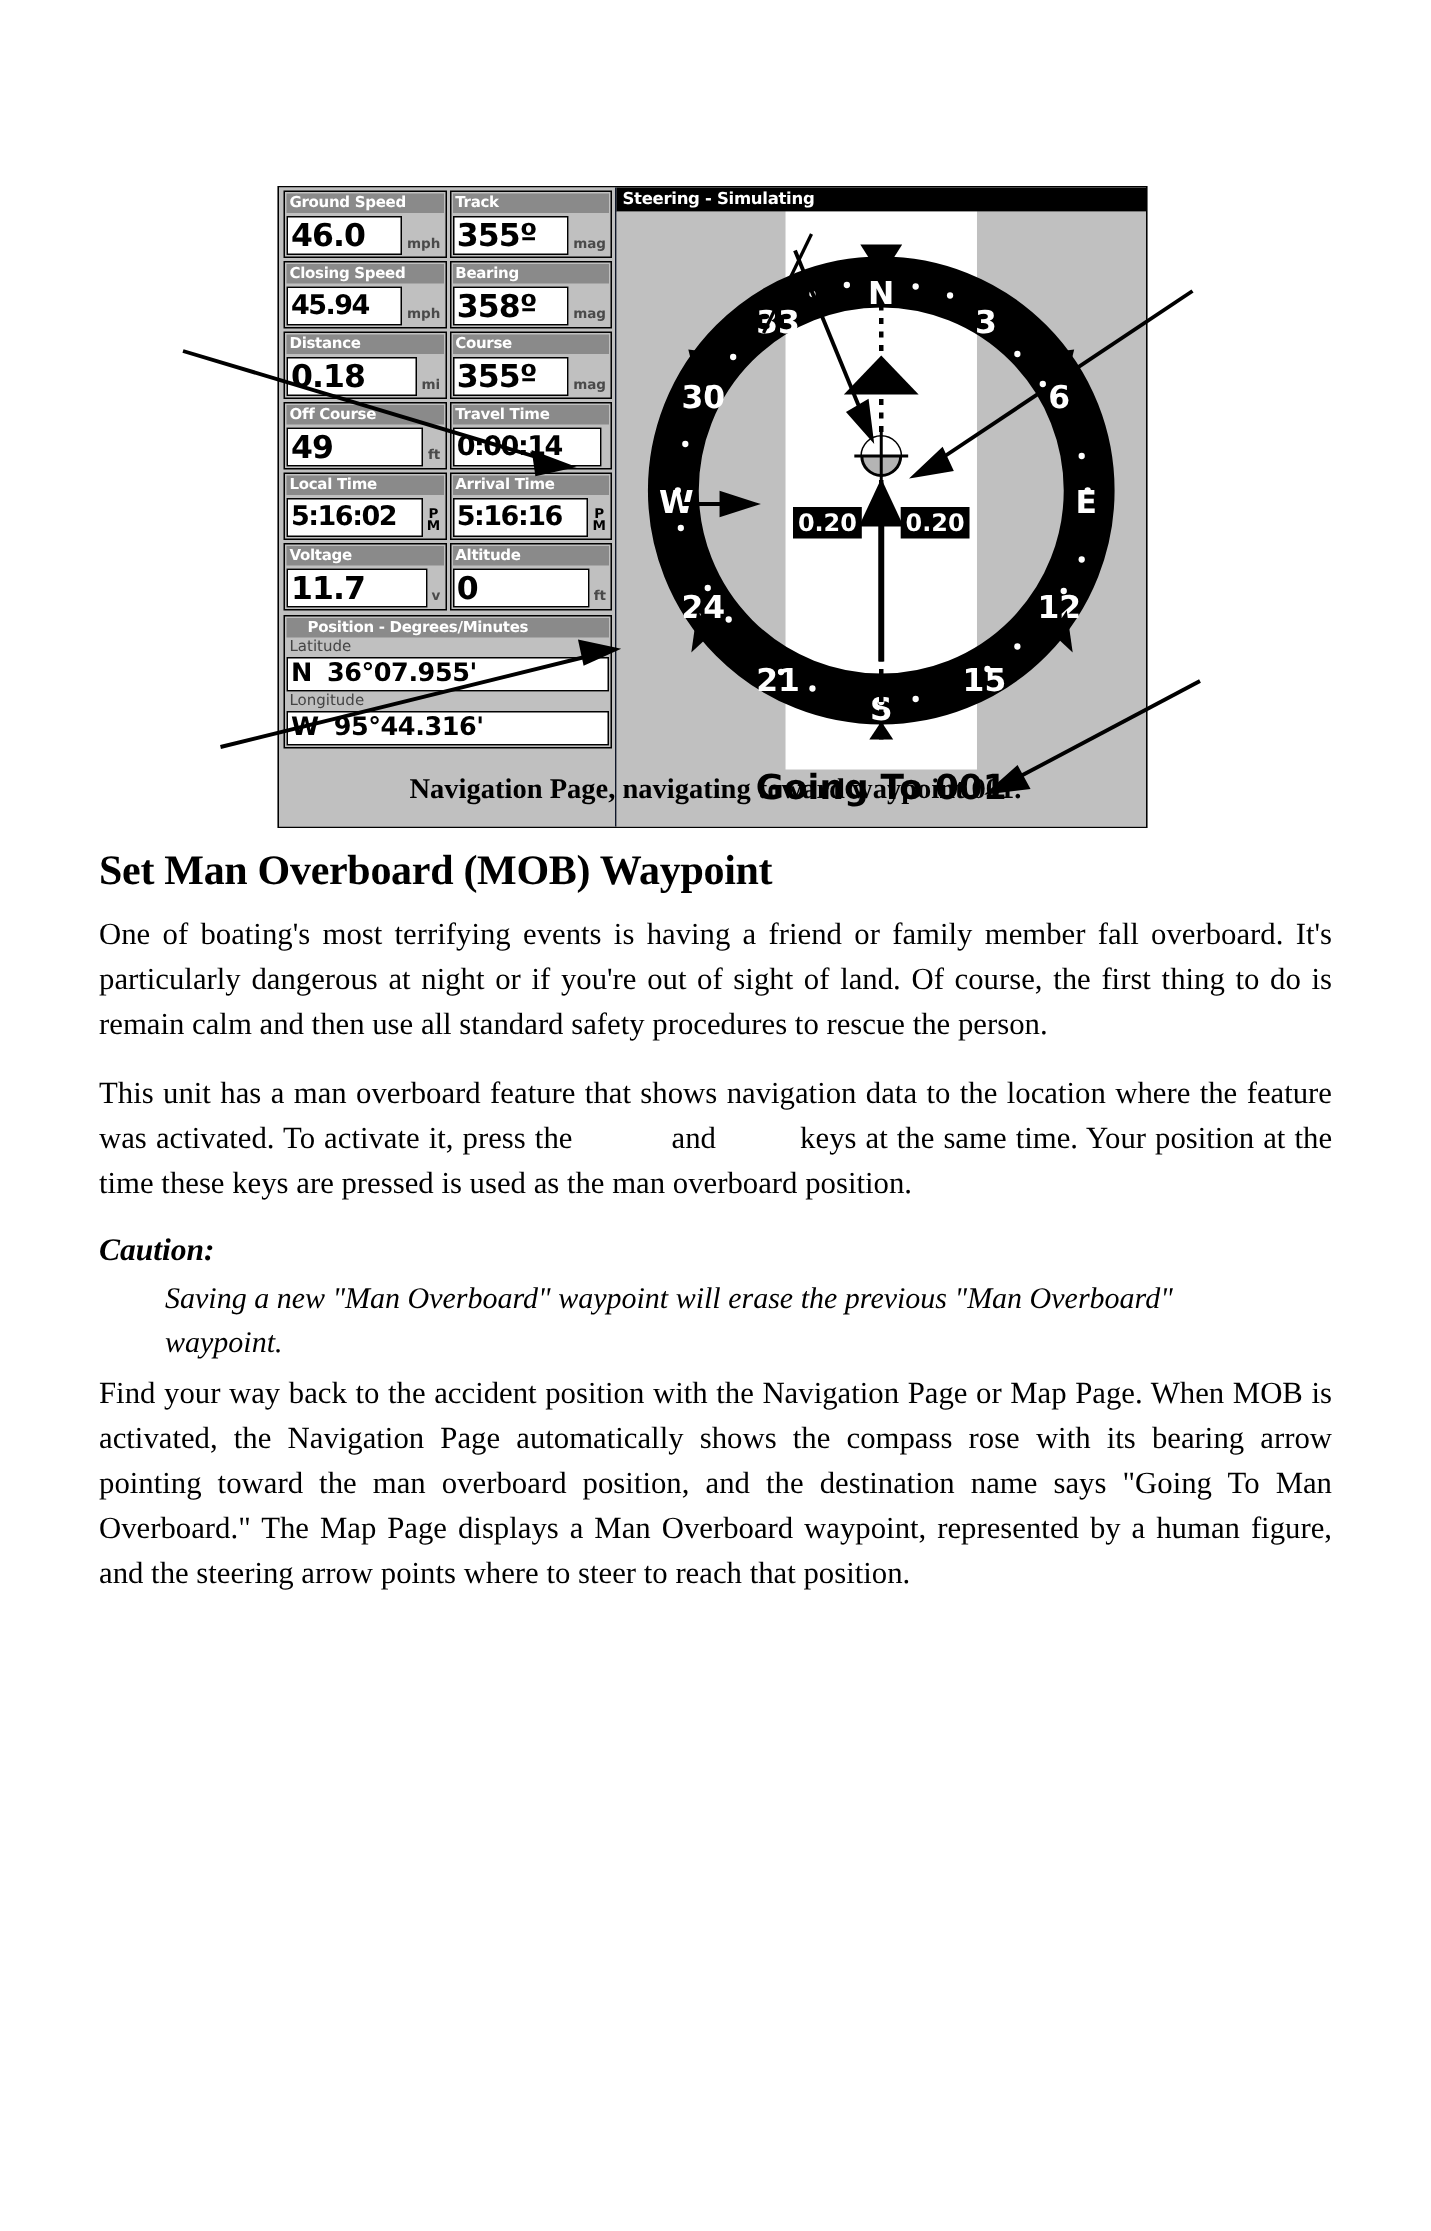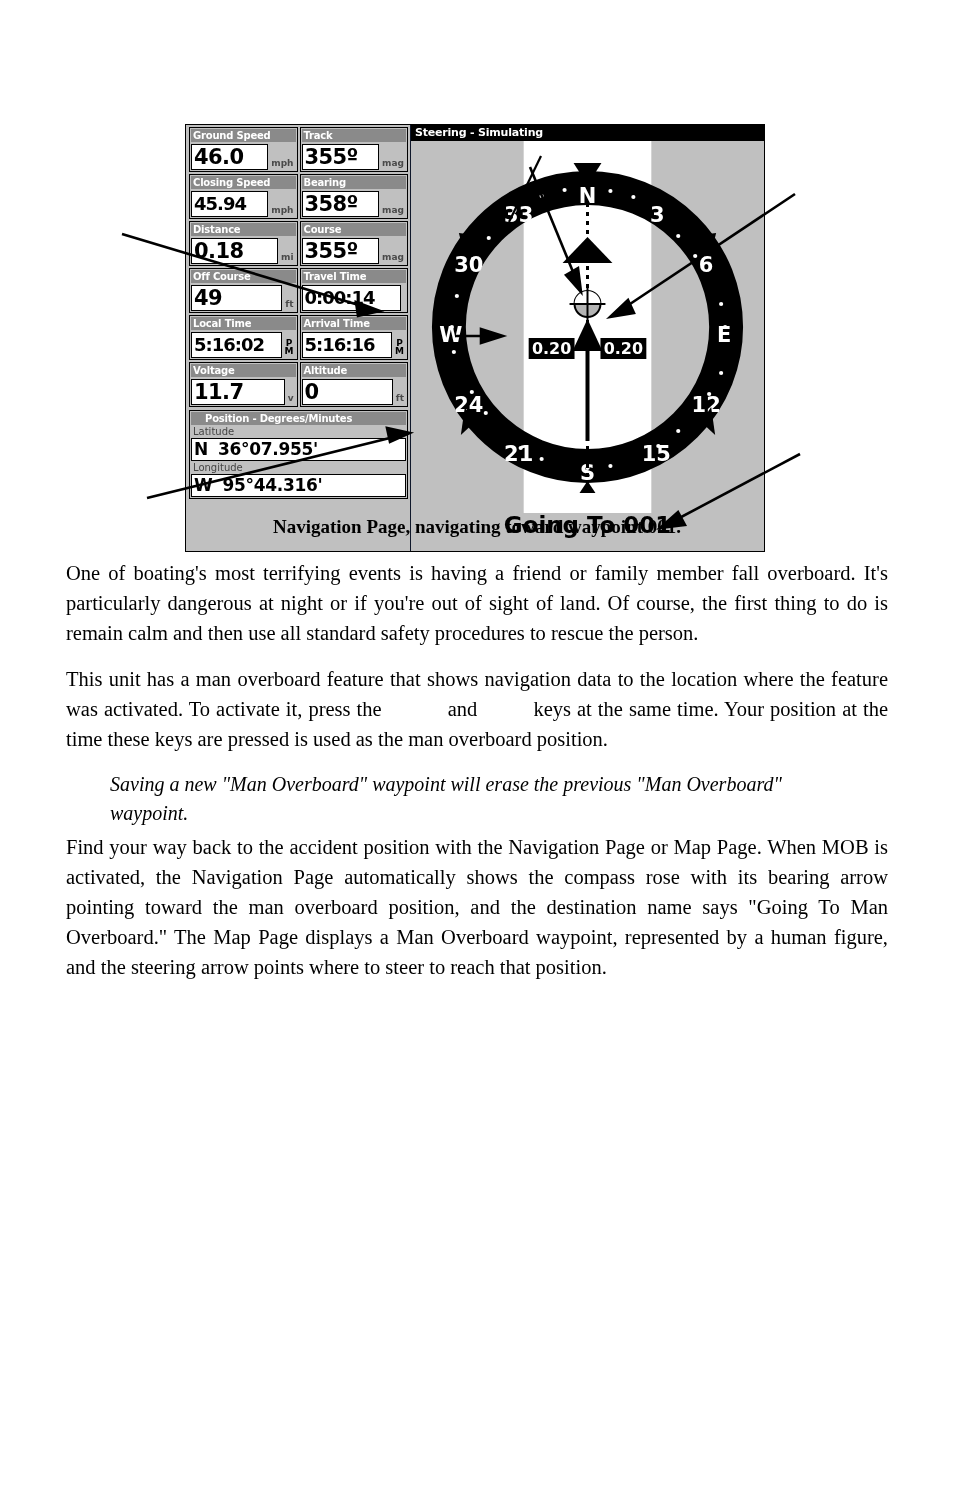--- a/index.html
+++ b/index.html
@@ -470,29 +470,31 @@
       <line x1="455" y1="300" x2="495" y2="300"></line>
       <polygon points="503,300 481,293 481,307"></polygon>
     </g>
   </svg>
 </div>
 
 <div id="figure-caption">Navigation Page, navigating toward waypoint 001.</div>
 
 <div id="content">
 
+  <h2 class="section-head">Set Man Overboard (MOB) Waypoint</h2>
 
   <p class="body">One of boating's most terrifying events is having a friend or family member fall overboard. It's particularly dangerous at night or if you're out of sight of land. Of course, the first thing to do is remain calm and then use all standard safety procedures to rescue the person.</p>
 
   <p class="body">
     <span>This unit has a man overboard feature that shows navigation data to the location where the feature was activated. To activate it, press the</span>
     <span class="gap-key"></span>
     <span>and</span>
     <span class="gap-key second"></span>
     <span>keys at the same time. Your position at the time these keys are pressed is used as the man overboard position.</span>
   </p>
 
+  <h3 class="caution-head">Caution:</h3>
   <p class="caution-body">Saving a new "Man Overboard" waypoint will erase the previous "Man Overboard" waypoint.</p>
 
 
   <p class="body last">Find your way back to the accident position with the Navigation Page or Map Page. When MOB is activated, the Navigation Page automatically shows the compass rose with its bearing arrow pointing toward the man overboard position, and the destination name says "Going To Man Overboard." The Map Page displays a Man Overboard waypoint, represented by a human figure, and the steering arrow points where to steer to reach that position.</p>
 
 </div>
 
 </body></html>

